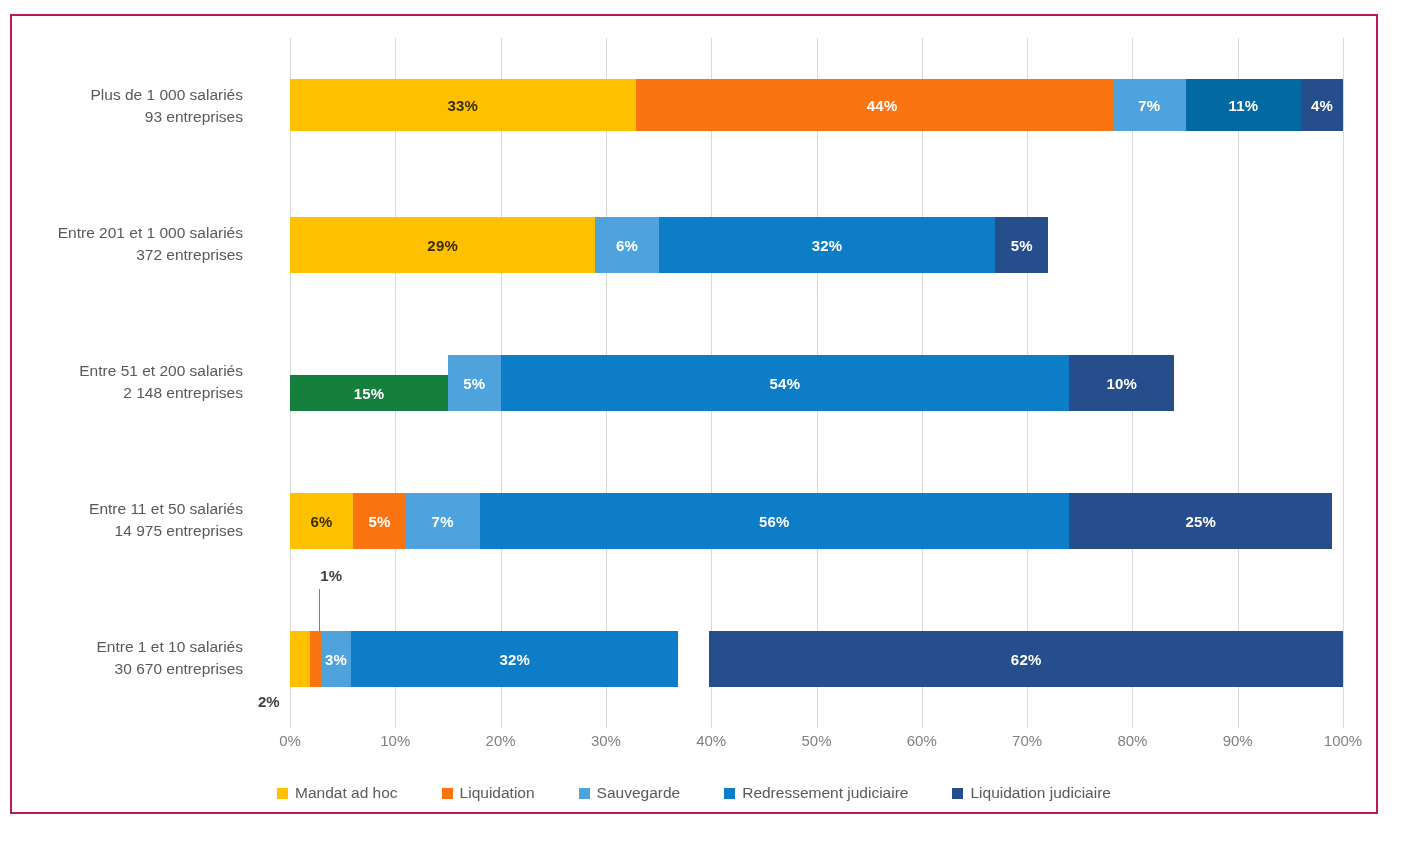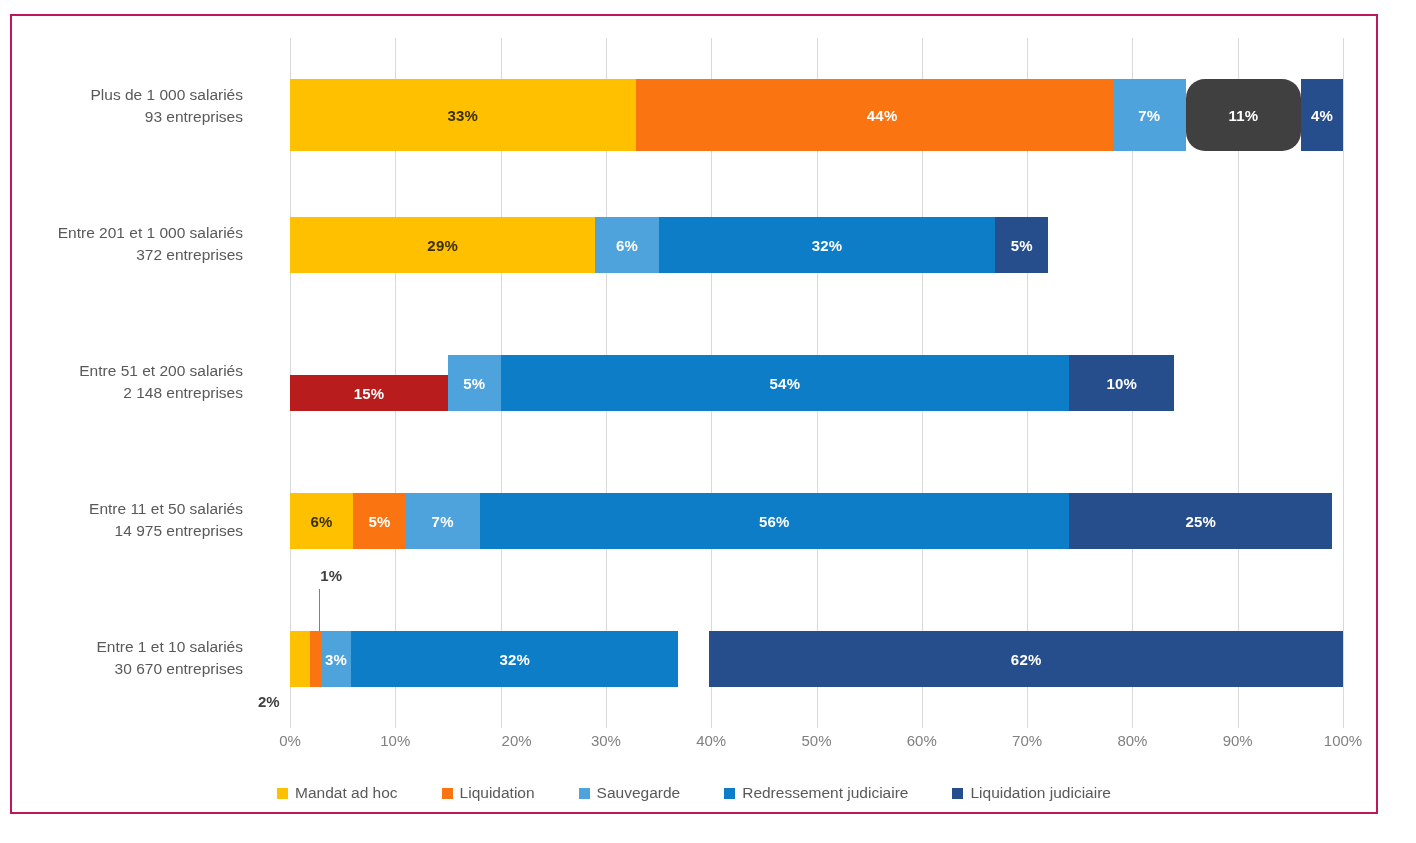--- a/index.html
+++ b/index.html
@@ -110,31 +110,31 @@
         <div class="gridline" style="left: 40%;"></div>
         <div class="gridline" style="left: 50%;"></div>
         <div class="gridline" style="left: 60%;"></div>
         <div class="gridline" style="left: 70%;"></div>
         <div class="gridline" style="left: 80%;"></div>
         <div class="gridline" style="left: 90%;"></div>
         <div class="gridline" style="left: 100%;"></div>
       </div>
     <div id="rows">
         <div class="cat-label" style="top: 46px;"><span>Plus de 1 000 salariés</span><span class="l2">93 entreprises</span></div>
-        <div class="row" style="top: 41px; height: 72px;">
+        <div class="row" style="top: 41px; height: 52px;">
           <div class="seg dark-text" style="width: 33%; background: rgb(255, 192, 0);">
             <span class="lbl">33%</span>
           </div>
           <div class="seg light-text" style="width: 44%; background: rgb(250, 117, 18); padding-left: 16px;">
             <span class="lbl">44%</span>
           </div>
           <div class="seg light-text" style="width: 7%; background: rgb(79, 163, 220);">
             <span class="lbl">7%</span>
           </div>
-          <div class="seg light-text" style="width: 11%; background: #404040; border-radius: 19px;">
+          <div class="seg light-text" style="width: 11%; background: #0369a1;">
             <span class="lbl">11%</span>
           </div>
           <div class="seg light-text" style="width: 4%; background: rgb(38, 78, 140);">
             <span class="lbl">4%</span>
           </div>
         </div>
         <div class="cat-label" style="top: 184px;"><span>Entre 201 et 1 000 salariés</span><span class="l2">372 entreprises</span></div>
         <div class="row" style="top: 179px; height: 56px;">
           <div class="seg dark-text" style="width: 29%; background: rgb(255, 192, 0);">
             <span class="lbl">29%</span>
@@ -144,21 +144,21 @@
           </div>
           <div class="seg light-text" style="width: 32%; background: rgb(13, 125, 200);">
             <span class="lbl">32%</span>
           </div>
           <div class="seg light-text" style="width: 5%; background: rgb(38, 78, 140);">
             <span class="lbl">5%</span>
           </div>
         </div>
         <div class="cat-label" style="top: 322px;"><span>Entre 51 et 200 salariés</span><span class="l2">2 148 entreprises</span></div>
         <div class="row" style="top: 317px; height: 56px;">
-          <div class="seg light-text" style="width: 15%; background: #b91c1c; margin-top: 20px;">
+          <div class="seg light-text" style="width: 15%; background: #15803d; margin-top: 20px;">
             <span class="lbl">15%</span>
           </div>
           <div class="seg light-text" style="width: 5%; background: rgb(79, 163, 220);">
             <span class="lbl">5%</span>
           </div>
           <div class="seg light-text" style="width: 54%; background: rgb(13, 125, 200);">
             <span class="lbl">54%</span>
           </div>
           <div class="seg light-text" style="width: 10%; background: rgb(38, 78, 140);">
             <span class="lbl">10%</span>
@@ -198,21 +198,21 @@
           <div class="seg light-text" style="width: 62%; background: rgb(38, 78, 140); margin-left: 31px;">
             <span class="lbl">62%</span>
           </div>
         </div>
       </div>
   </div>
 
   <div id="x-axis">
       <div class="xtick" style="left: 0%;">0%</div>
       <div class="xtick" style="left: 10%;">10%</div>
-      <div class="xtick" style="left: 20%; margin-left: 16px;">20%</div>
+      <div class="xtick" style="left: 20%;">20%</div>
       <div class="xtick" style="left: 30%;">30%</div>
       <div class="xtick" style="left: 40%;">40%</div>
       <div class="xtick" style="left: 50%;">50%</div>
       <div class="xtick" style="left: 60%;">60%</div>
       <div class="xtick" style="left: 70%;">70%</div>
       <div class="xtick" style="left: 80%;">80%</div>
       <div class="xtick" style="left: 90%;">90%</div>
       <div class="xtick" style="left: 100%;">100%</div>
     </div>
 

